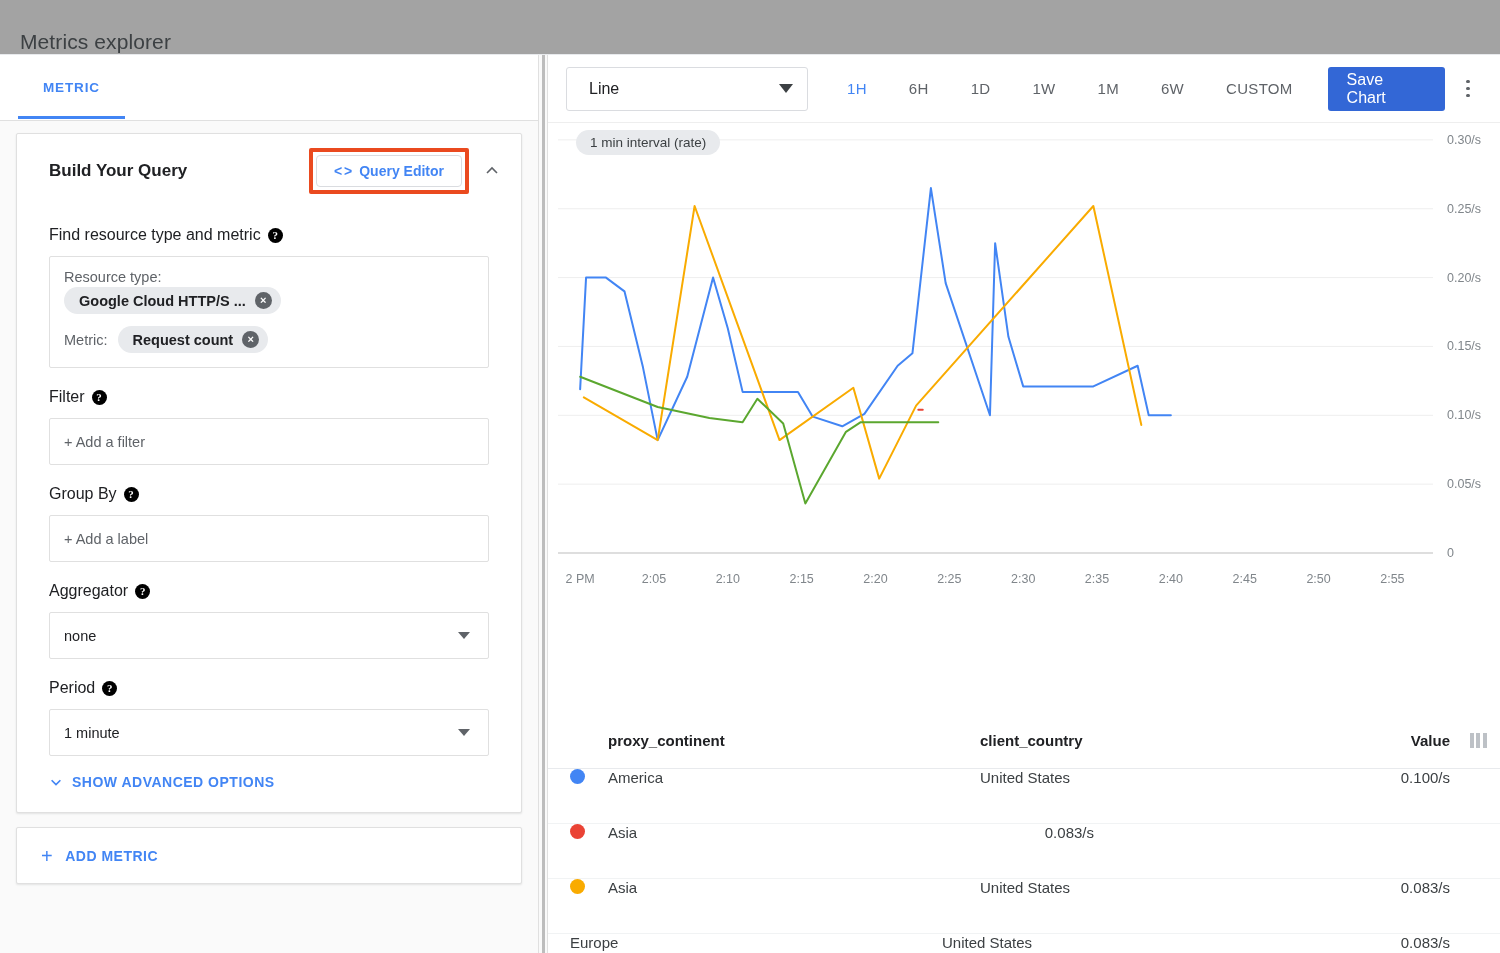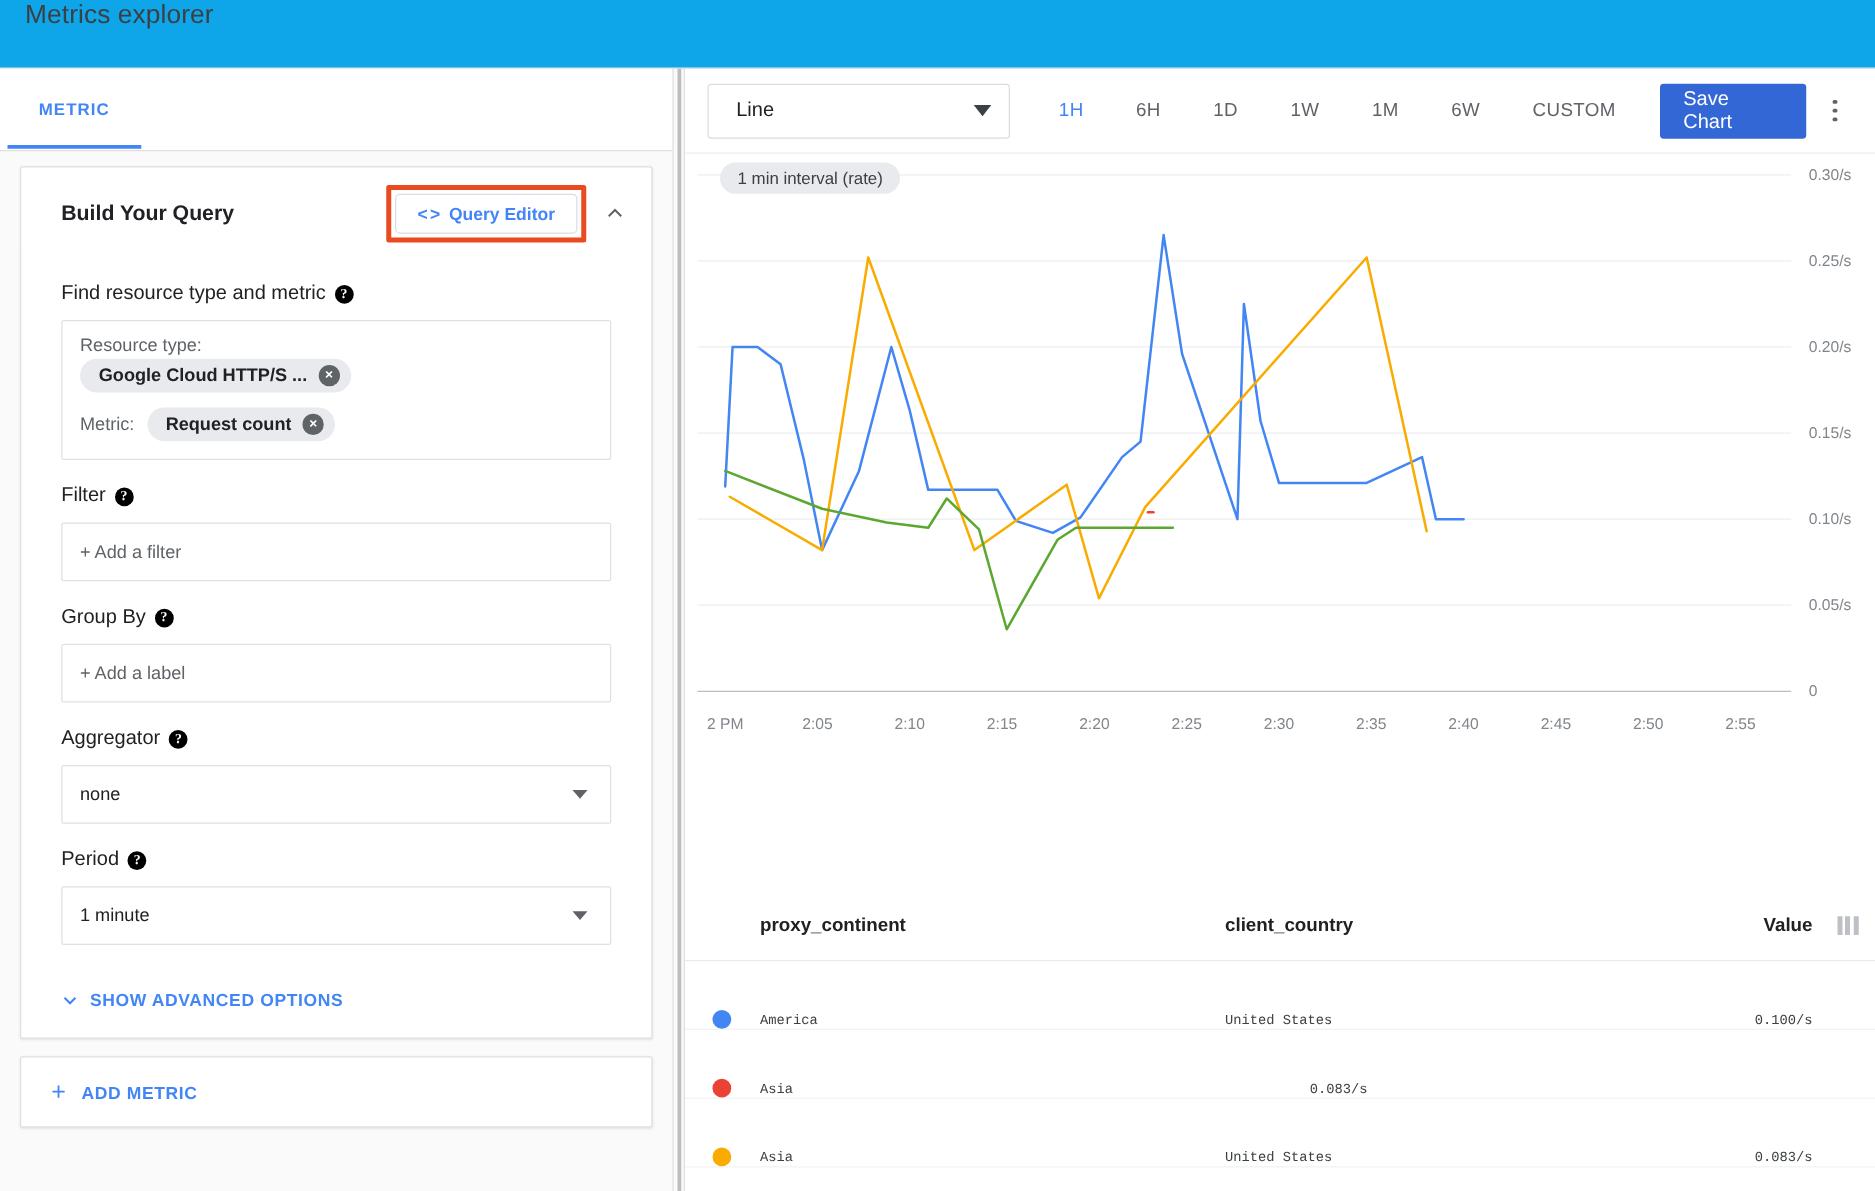--- a/index.html
+++ b/index.html
@@ -6,40 +6,40 @@
   html, body {
     width: 1500px; height: 953px;
     font-family: "Liberation Sans", sans-serif;
     background: #fff; color: #202124;
     overflow: hidden;
   }
 
   
   .page-header {
     height: 55px;
-    display: flex; align-items: flex-start;
+    display: flex; align-items: flex-end;
     padding-left: 20px;
-    background: #0ea5e9;
+    background: #a3a3a3;
     border-bottom: 1px solid #e8eaed;
   }
   .page-title { font-size: 21px; color: #3c4043; font-weight: 400; letter-spacing: .1px; }
 
   .body-wrap { display: flex; height: 898px; }
 
   
   .left-panel {
     width: 538px; flex: 0 0 538px;
     background: #fafafa;
     display: flex; flex-direction: column;
     position: relative;
   }
   .tabs {
     height: 66px;
     display: flex; align-items: flex-start;
-    padding-left: 6px;
+    padding-left: 18px;
     background: #fff;
     border-bottom: 1px solid #e0e0e0;
   }
   .tab {
     height: 64px; display: flex; align-items: center;
     padding: 0 25px;
     font-size: 13.5px; font-weight: bold; letter-spacing: .85px;
     color: #5f6368; cursor: pointer;
     position: relative;
   }
@@ -148,21 +148,21 @@
   .sel-caret {
     width: 0; height: 0;
     border-left: 6px solid transparent;
     border-right: 6px solid transparent;
     border-top: 7px solid #5f6368;
     margin-right: 4px;
   }
 
   .adv-options {
     display: flex; align-items: center; gap: 9px;
-    margin-top: 36px;
+    margin-top: 18px;
     color: #4285f4; font-size: 14px; font-weight: bold;
     letter-spacing: .5px; cursor: pointer;
   }
 
   .add-metric-card {
     margin-top: 14px;
     background: #fff;
     border: 1px solid #e0e0e0;
     border-radius: 2px;
     box-shadow: 0 1px 2px rgba(60,64,67,.12);
@@ -247,25 +247,25 @@
   
   .data-table { flex: 1; overflow: hidden; }
   .dt-head {
     display: flex; align-items: center;
     height: 56px;
     padding-left: 60px;
     border-bottom: 1px solid #e8eaed;
     font-size: 15px; font-weight: bold; color: #202124;
   }
   .dt-row {
-    display: flex; align-items: flex-end;
+    display: flex; align-items: flex-start;
     height: 55px;
     padding-left: 22px;
     border-bottom: 1px solid #f1f3f4;
-    font-size: 11px; color: #3c4043; font-family: Liberation Mono, monospace;
+    font-size: 15px; color: #3c4043;
   }
   .col-dot { width: 38px; flex: 0 0 38px; display: flex; align-items: center; }
   .dot { width: 15px; height: 15px; border-radius: 50%; display: block; }
   .col-continent { flex: 0 0 372px; }
   .col-country { flex: 1; }
   .col-value { width: 120px; text-align: right; padding-right: 6px; }
   .col-handle { width: 44px; flex: 0 0 44px; display: flex; justify-content: center; gap: 2.5px; }
   .col-handle i { width: 4px; height: 15px; background: #bdc1c6; display: block; }
   .dt-head .col-continent { padding-left: 0; }
 </style>

